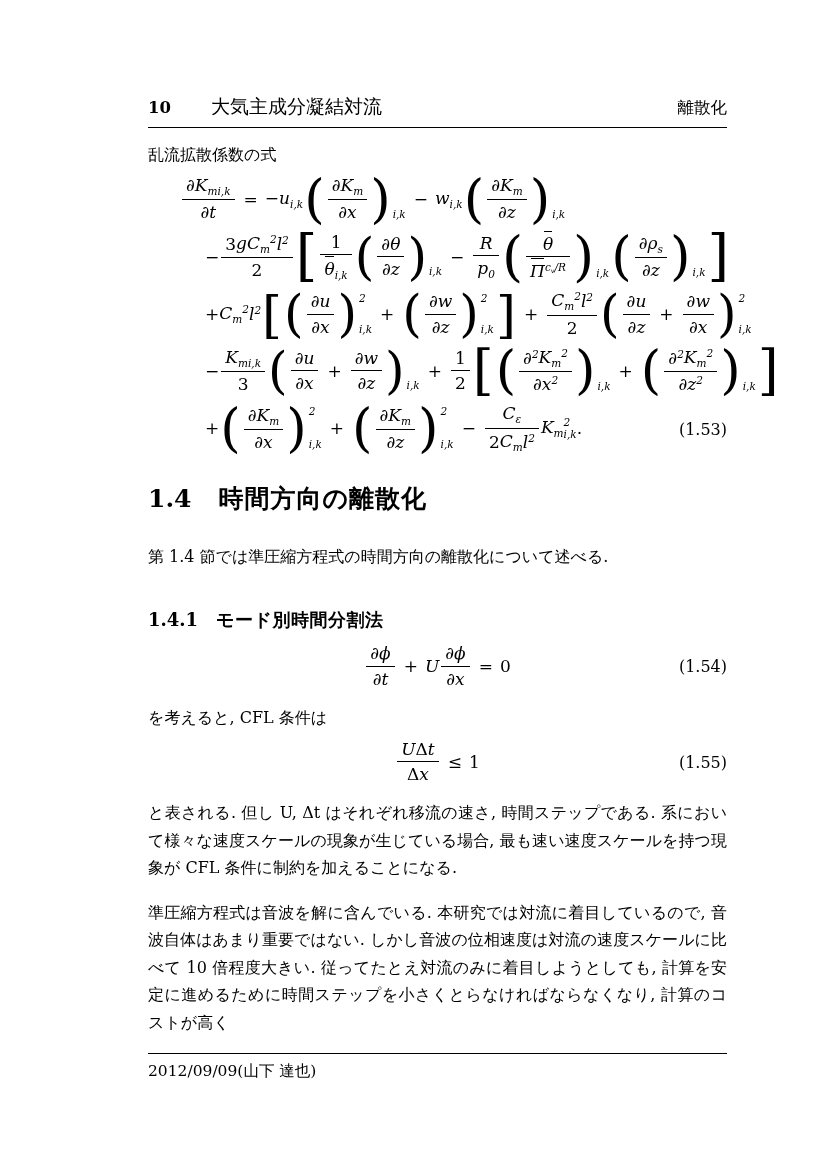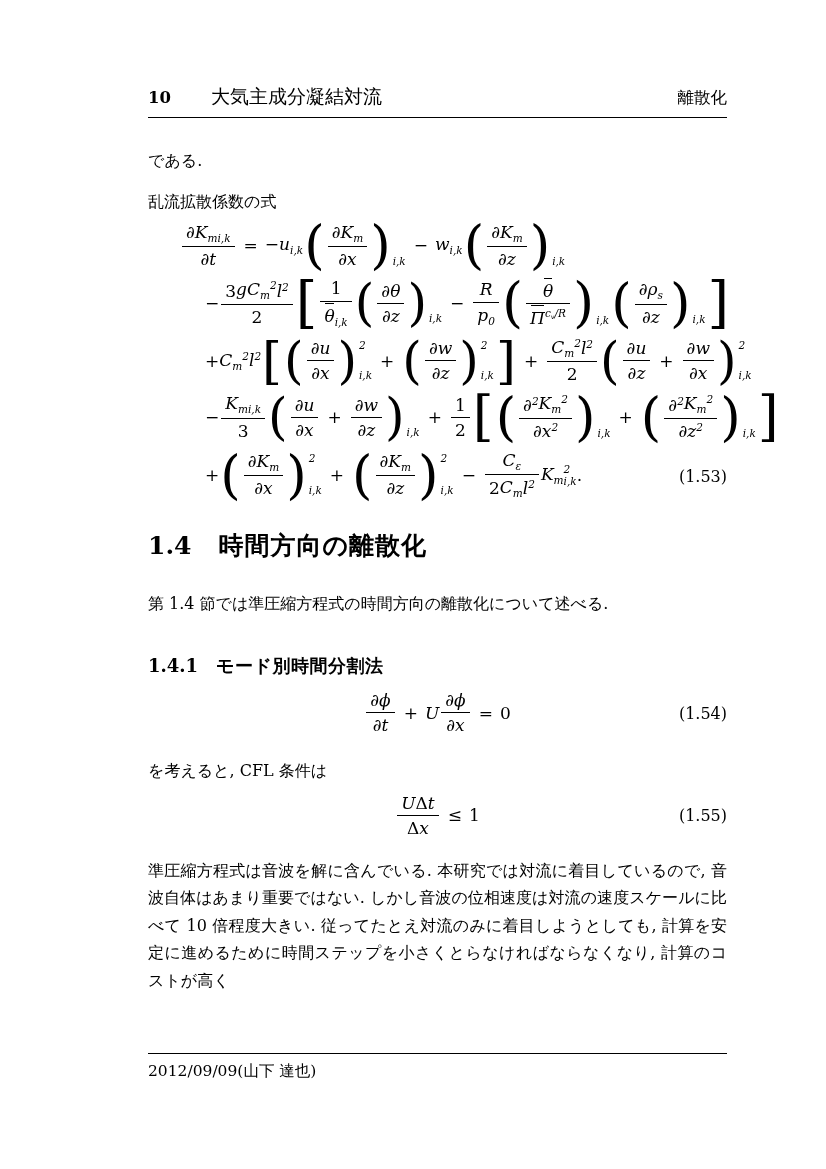--- a/index.html
+++ b/index.html
@@ -3,39 +3,39 @@
 <meta charset="utf-8">
 <style>
   html,body{margin:0;padding:0;background:#ffffff;}
   .page{
     position:relative;
     width:826px;height:1169px;
     background:#ffffff;color:#000000;
     font-family:"DejaVu Serif","Liberation Serif",serif;
     font-size:16px;
     box-sizing:border-box;
-    padding:0 99px 0 148px;
+    padding:10px 99px 0 148px;
     overflow:hidden;
   }
   
   .header{
     padding-top:84px;padding-bottom:7px;
     border-bottom:1.5px solid #000;
     display:flex;align-items:baseline;
   }
   .page-number{font-weight:bold;font-size:16.5px;}
   .header-left{margin-left:40px;font-size:19px;}
   .header-right{margin-left:auto;font-size:16.5px;}
   
   p{margin:0;line-height:27.5px;text-align:justify;}
   .p-dearu{margin-top:29px;}
   .p-gothic{margin-top:13px;font-family:"DejaVu Sans","Liberation Sans",sans-serif;}
   .p-sec-intro{margin-top:29px;}
   .p-body{margin-top:24px;}
-  .p-after-eq{margin-top:20px;}
+  .p-after-eq{margin-top:13px;}
   .p-last{margin-top:17px;}
   
   h2{
     margin:28px 0 16px 0;font-size:25px;line-height:1.25;
     display:flex;align-items:baseline;font-weight:bold;
   }
   h2 .sec-num{font-family:"DejaVu Serif","Liberation Serif",serif;}
   h2 .sec-title{margin-left:27px;font-family:"DejaVu Sans","Liberation Sans",sans-serif;letter-spacing:1px;}
   h3{
     margin:38px 0 0 0;font-size:18px;line-height:1.25;
@@ -86,21 +86,20 @@
 <body>
 
 <div class="page">
 
   <div class="header">
     <span class="page-number">10</span>
     <span class="header-left">大気主成分凝結対流</span>
     <span class="header-right">離散化</span>
   </div>
 
-  <p class="p-dearu">である.</p>
 
   <p class="p-gothic">乱流拡散係数の式</p>
 
   <div class="eq-display math" id="eq153">
     <span class="eqline first">
         <span class="mfrac">
           <span class="mnum">
             <span class="mrun"><span class="mi">∂K</span><span class="ssub">mi,k</span></span>
           </span>
           <span class="mden">
@@ -520,20 +519,21 @@
             <span class="mrun"><span class="mi rm">Δ</span></span>
             <span class="mrun"><span class="mi">x</span></span>
           </span>
         </span>
         <span class="mrun"><span class="mi rm mo">≤</span></span>
         <span class="mrun"><span class="mi rm">1</span></span>
       </span>
       <span class="eqnum">(1.55)</span>
   </div>
 
+  <p class="p-after-eq">と表される. 但し U, Δt はそれぞれ移流の速さ, 時間ステップである. 系において様々な速度スケールの現象が生じている場合, 最も速い速度スケールを持つ現象が CFL 条件に制約を加えることになる.</p>
 
   <p class="p-last">準圧縮方程式は音波を解に含んでいる. 本研究では対流に着目しているので, 音波自体はあまり重要ではない. しかし音波の位相速度は対流の速度スケールに比べて 10 倍程度大きい. 従ってたとえ対流のみに着目しようとしても, 計算を安定に進めるために時間ステップを小さくとらなければならなくなり, 計算のコストが高く</p>
 
   <div class="footer">
     <span>2012/09/09(山下 達也)</span>
   </div>
 
 </div>
 
 </body></html>

